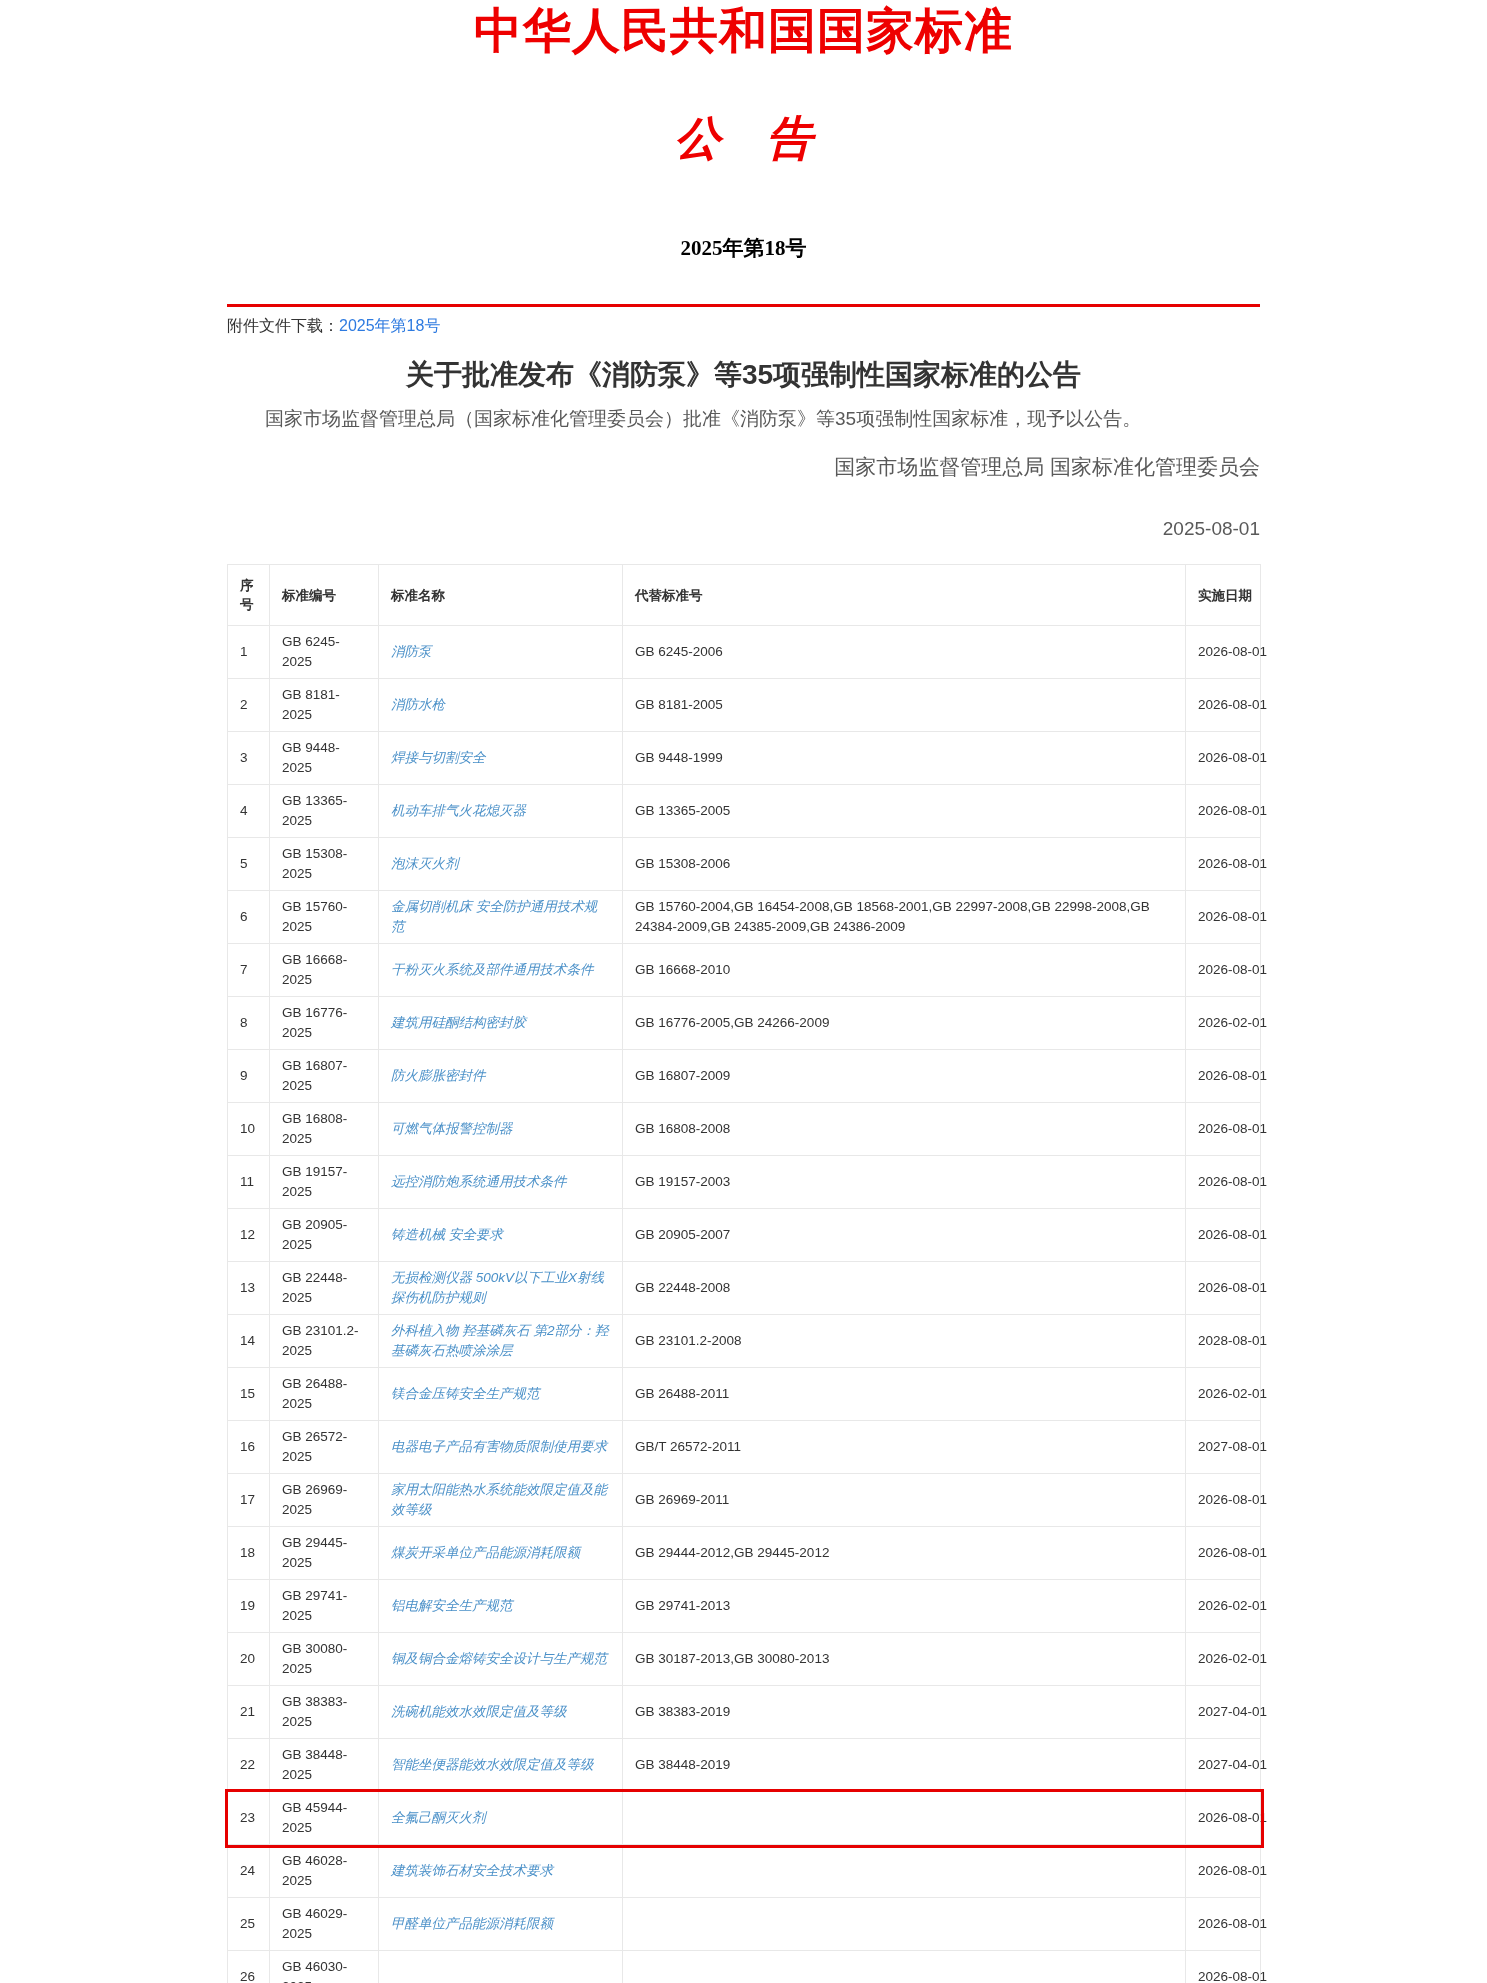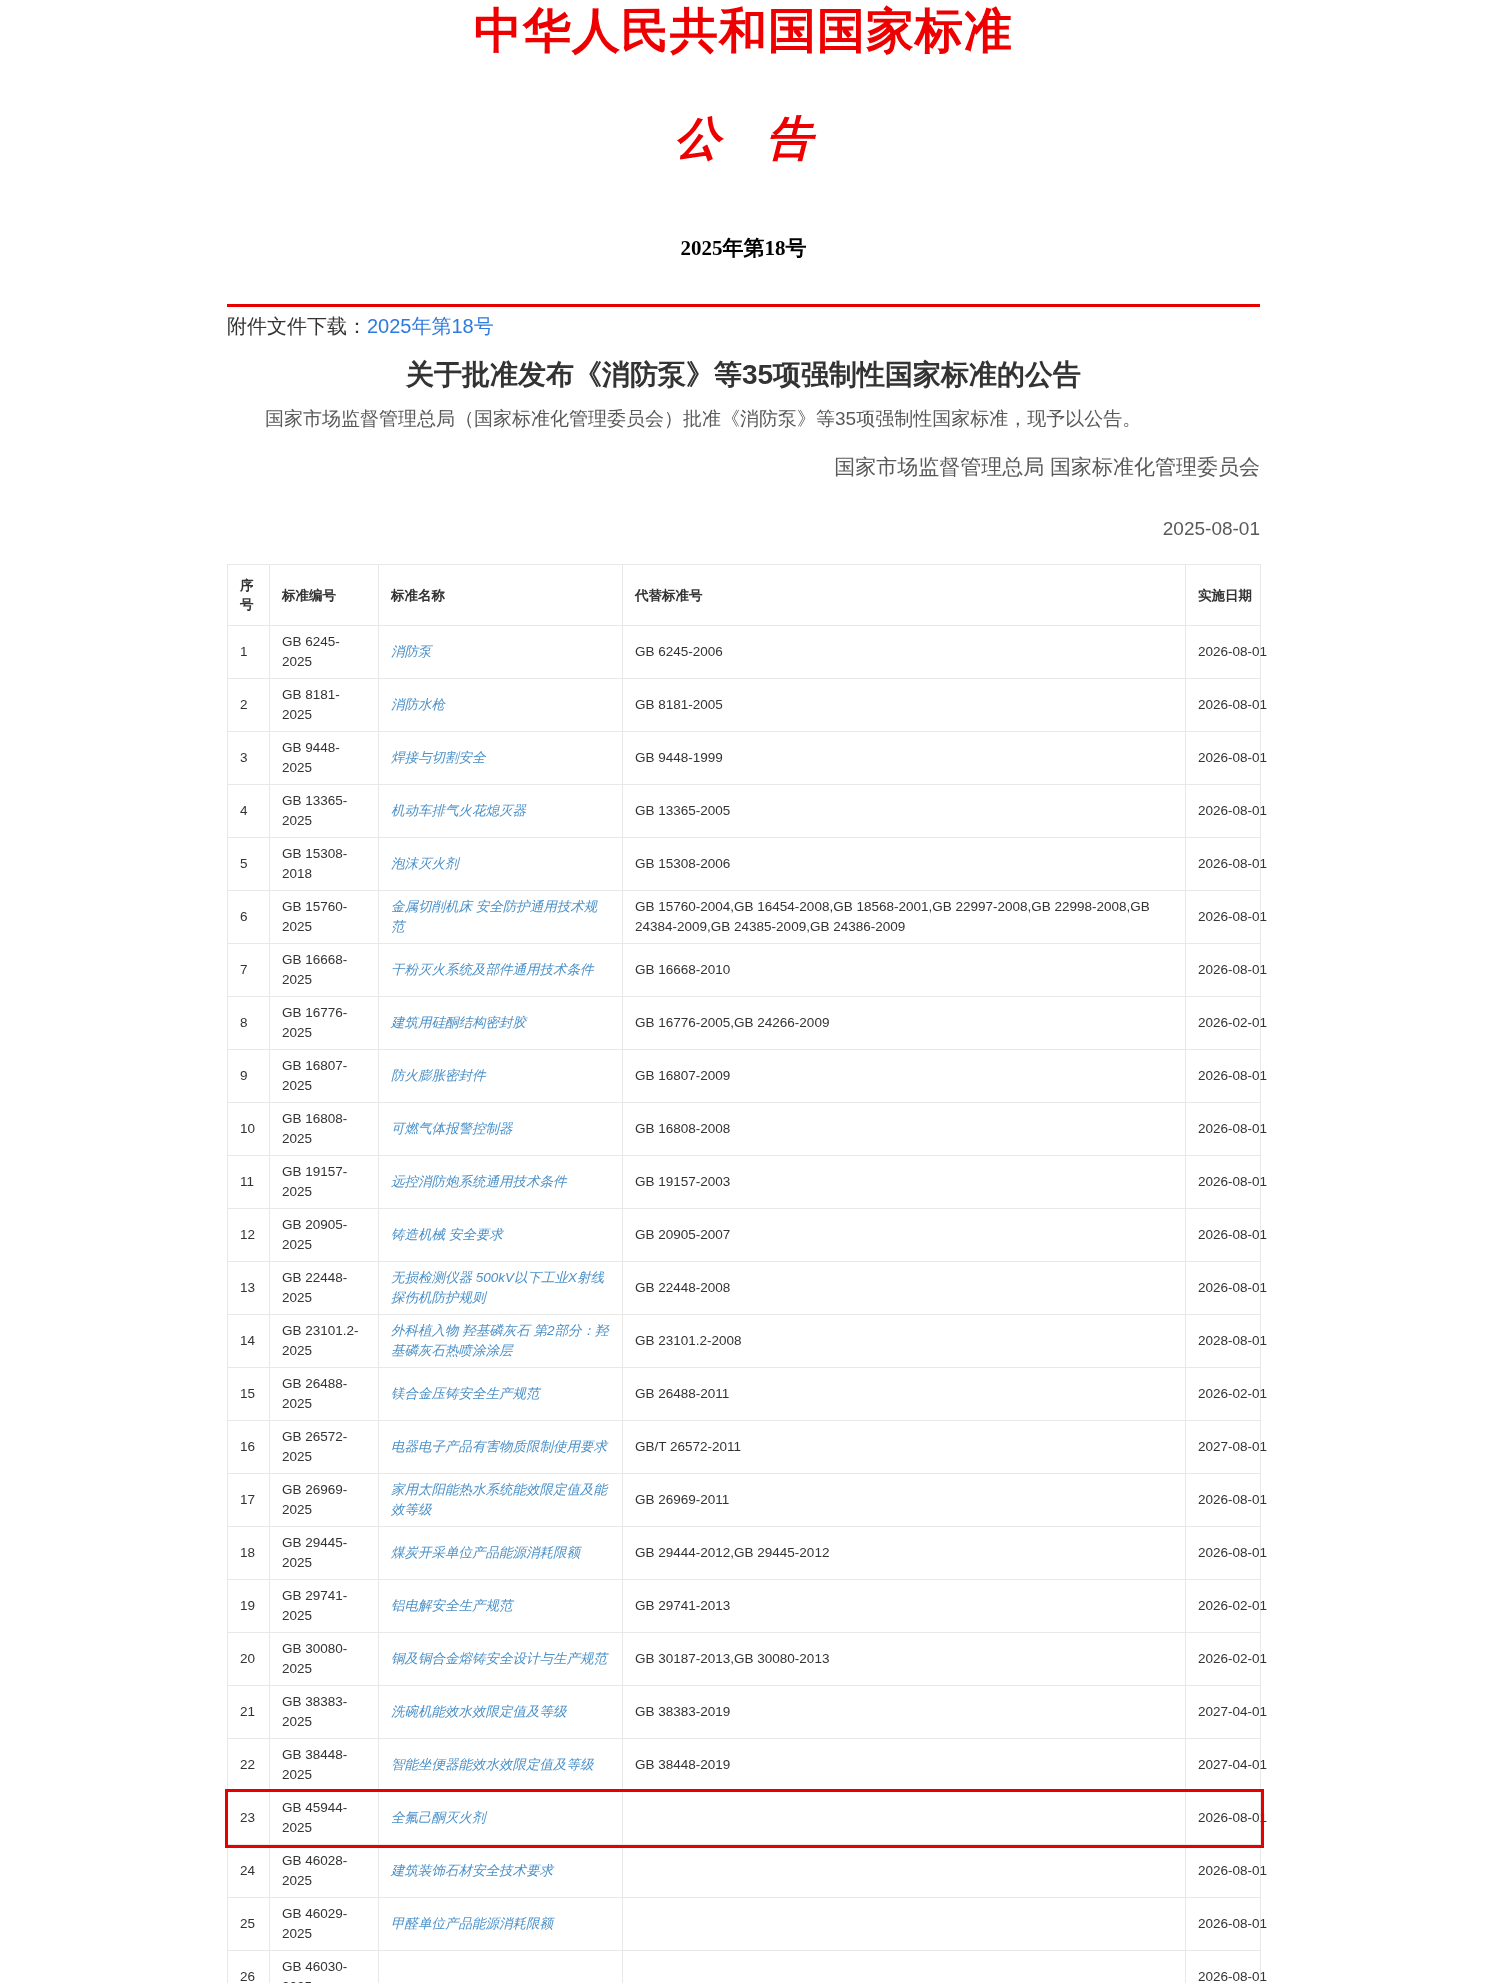--- a/index.html
+++ b/index.html
@@ -28,21 +28,21 @@
     margin-top:52px;line-height:50px;text-align:center;
     font-family:"Liberation Serif","DejaVu Serif",serif;
     font-size:46px;font-weight:bold;color:var(--title-red);font-style:italic;
   }
   .issue-number{
     margin-top:72px;line-height:24px;text-align:center;
     font-family:"Liberation Serif","DejaVu Serif",serif;
     font-size:21px;font-weight:600;color:#000000;
   }
   .red-divider{margin-top:44px;height:3px;background:var(--divider-red);}
-  .attachment-line{margin-top:9px;line-height:20px;font-size:20px;color:var(--text-dark);}
+  .attachment-line{margin-top:9px;line-height:20px;font-size:16px;color:var(--text-dark);}
   .attachment-line a{color:var(--link-blue);text-decoration:none;cursor:pointer;}
   .notice-title{
     margin-top:26px;line-height:26px;text-align:center;
     font-size:28px;font-weight:bold;color:var(--text-dark);
   }
   .notice-body{
     margin-top:18px;line-height:26px;font-size:19px;color:var(--text-gray);
     text-indent:2em;
   }
   .signature{margin-top:24px;line-height:22px;font-size:21px;color:var(--text-gray);text-align:right;}
@@ -132,21 +132,21 @@
   </tr>
         <tr>
     <td>4</td>
     <td>GB 13365-2025</td>
     <td><a class="std-link">机动车排气火花熄灭器</a></td>
     <td>GB 13365-2005</td>
     <td class="date-col">2026-08-01</td>
   </tr>
         <tr>
     <td>5</td>
-    <td>GB 15308-2018</td>
+    <td>GB 15308-2025</td>
     <td><a class="std-link">泡沫灭火剂</a></td>
     <td>GB 15308-2006</td>
     <td class="date-col">2026-08-01</td>
   </tr>
         <tr>
     <td>6</td>
     <td>GB 15760-2025</td>
     <td><a class="std-link">金属切削机床 安全防护通用技术规范</a></td>
     <td>GB 15760-2004,GB 16454-2008,GB 18568-2001,GB 22997-2008,GB 22998-2008,GB 24384-2009,GB 24385-2009,GB 24386-2009</td>
     <td class="date-col">2026-08-01</td>

